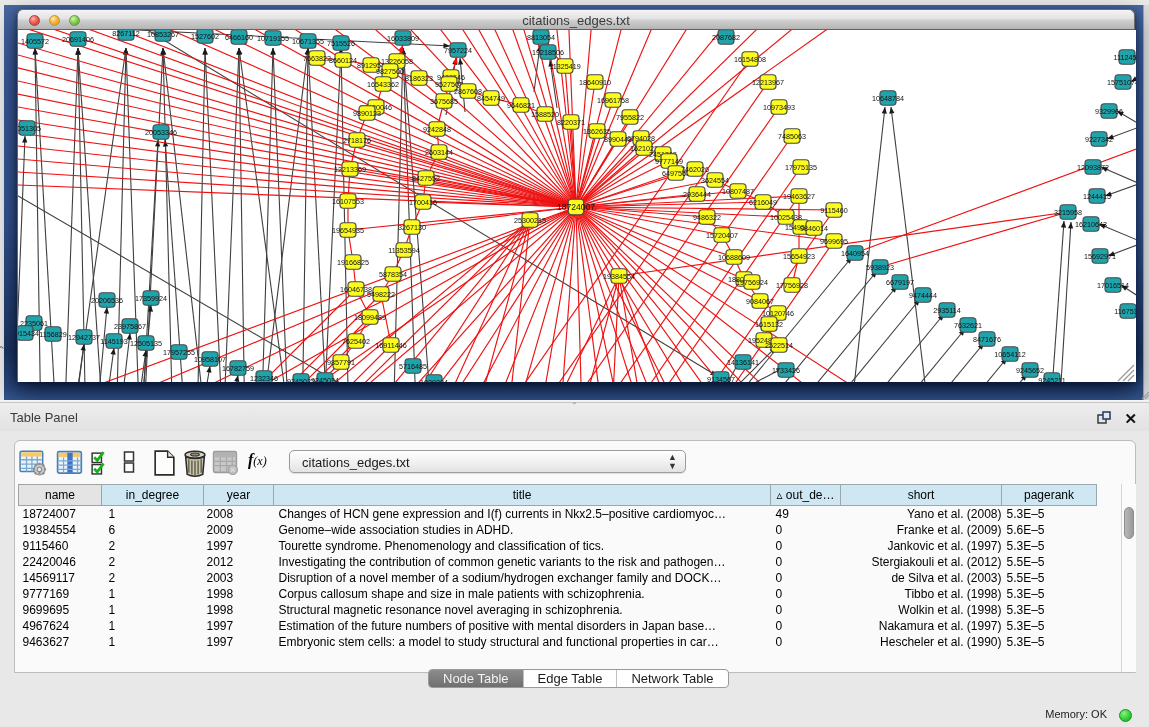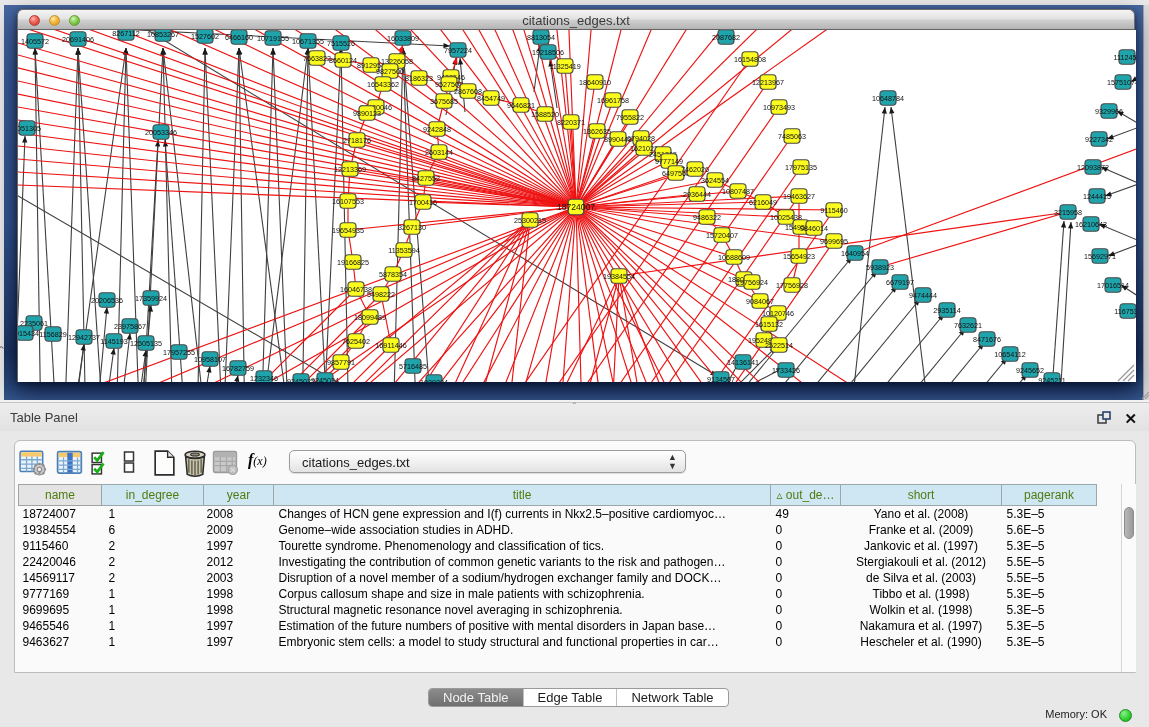--- a/index.html
+++ b/index.html
@@ -23,30 +23,30 @@
 #ptitle span{position:absolute;left:10px;top:7px;font-size:13px;color:#3c3c3c}
 #pfloat{position:absolute;right:38px;top:8px;width:14px;height:14px}
 #pclose{position:absolute;right:12px;top:7px;font-size:15px;font-weight:bold;color:#111}
 #tframe{position:absolute;left:14px;top:40px;width:1122px;height:233px;background:#fafafa;border:1px solid #bcbcbc;border-radius:6px 6px 0 0}
 .tbi{position:absolute;top:49px}
 #combo{position:absolute;left:289px;top:50px;width:397px;height:23px;border:1px solid #9c9c9c;border-radius:5px;
  background:linear-gradient(180deg,#ffffff,#ececec 70%,#e2e2e2);box-shadow:0 1px 1px rgba(0,0,0,.12)}
 #combo span{position:absolute;left:12px;top:4px;font-size:13px;color:#1a1a1a}
 #combo .ar{position:absolute;right:8px;top:2px;font-size:9px;color:#333;line-height:9px}
 #tbl{position:absolute;left:18px;top:84px;border-collapse:collapse;table-layout:fixed;font-size:12px;color:#000}
-#tbl th{height:21px;background:#cfe6f3;border:1px solid #9aa7ad;font-weight:normal;font-size:12px;color:#4d7c0f;overflow:hidden;white-space:nowrap}
+#tbl th{height:21px;background:#cfe6f3;border:1px solid #9aa7ad;font-weight:normal;font-size:12px;color:#000000;overflow:hidden;white-space:nowrap}
 #tbl th.h0{background:#e4e4e4;border-color:#a2a2a2}
 #tbl td{height:16px;overflow:hidden;white-space:nowrap;padding:0 0 0 5px}
 #tbl td.c0{padding-left:4px}
 #tbl td.c1{padding-left:7px}
 #tbl td.c2{padding-left:3px}
-#tbl td.c5{text-align:center;padding-left:0}
+#tbl td.c5{text-align:right;padding-left:0}
 #vscroll{position:absolute;left:1121px;top:84px;width:15px;height:188px;background:#fbfbfb;border-left:1px solid #d5d5d5}
 #vthumb{position:absolute;left:2px;top:23px;width:10px;height:32px;border-radius:5px;background:linear-gradient(90deg,#b9b9b9,#999);border:1px solid #8c8c8c}
-#tabs{position:absolute;left:428px;top:288px;height:19px;border:1px solid #9a9a9a;border-radius:4px;background:#fff;overflow:hidden;display:flex}
+#tabs{position:absolute;left:428px;top:269px;height:19px;border:1px solid #9a9a9a;border-radius:4px;background:#fff;overflow:hidden;display:flex}
 #tabs .seg{font-size:13px;line-height:17px;padding:0 14px;color:#1a1a1a}
 #tabs .sel{background:linear-gradient(180deg,#8c8c8c,#6f6f6f);color:#f2f2f2}
 #tabs .sp{width:1px;background:#c0c0c0}
 #mem{position:absolute;right:42px;bottom:7px;font-size:11px;color:#222}
 #memdot{position:absolute;right:17px;bottom:5px;width:13px;height:13px;border-radius:50%;background:radial-gradient(circle at 35% 30%,#8af08a,#2ece2e 60%,#17a817);border:1px solid #1d8a1d}
 #grip{position:absolute;left:571px;top:1px;font-size:8px;color:#888}
 #lchev{position:absolute;left:0px;top:342px;font-size:10px;color:#555;transform:rotate(90deg)}
 #ogrip{position:absolute;left:1141px;top:382px}
 </style></head><body>
 <div id="stage">
@@ -903,21 +903,21 @@
 <tr>
             <td class="c0">9699695</td>
             <td class="c1">1</td>
             <td class="c2">1998</td>
             <td class="c3">Structural magnetic resonance novel averaging in schizophrenia.</td>
             <td class="c4">0</td>
             <td class="c5">Wolkin et al. (1998)</td>
             <td class="c6">5.3E–5</td>
           </tr>
 <tr>
-            <td class="c0">9465546</td>
+            <td class="c0">4967624</td>
             <td class="c1">1</td>
             <td class="c2">1997</td>
             <td class="c3">Estimation of the future numbers of positive with mental disorders in Japan base…</td>
             <td class="c4">0</td>
             <td class="c5">Nakamura et al. (1997)</td>
             <td class="c6">5.3E–5</td>
           </tr>
 <tr>
             <td class="c0">9463627</td>
             <td class="c1">1</td>

